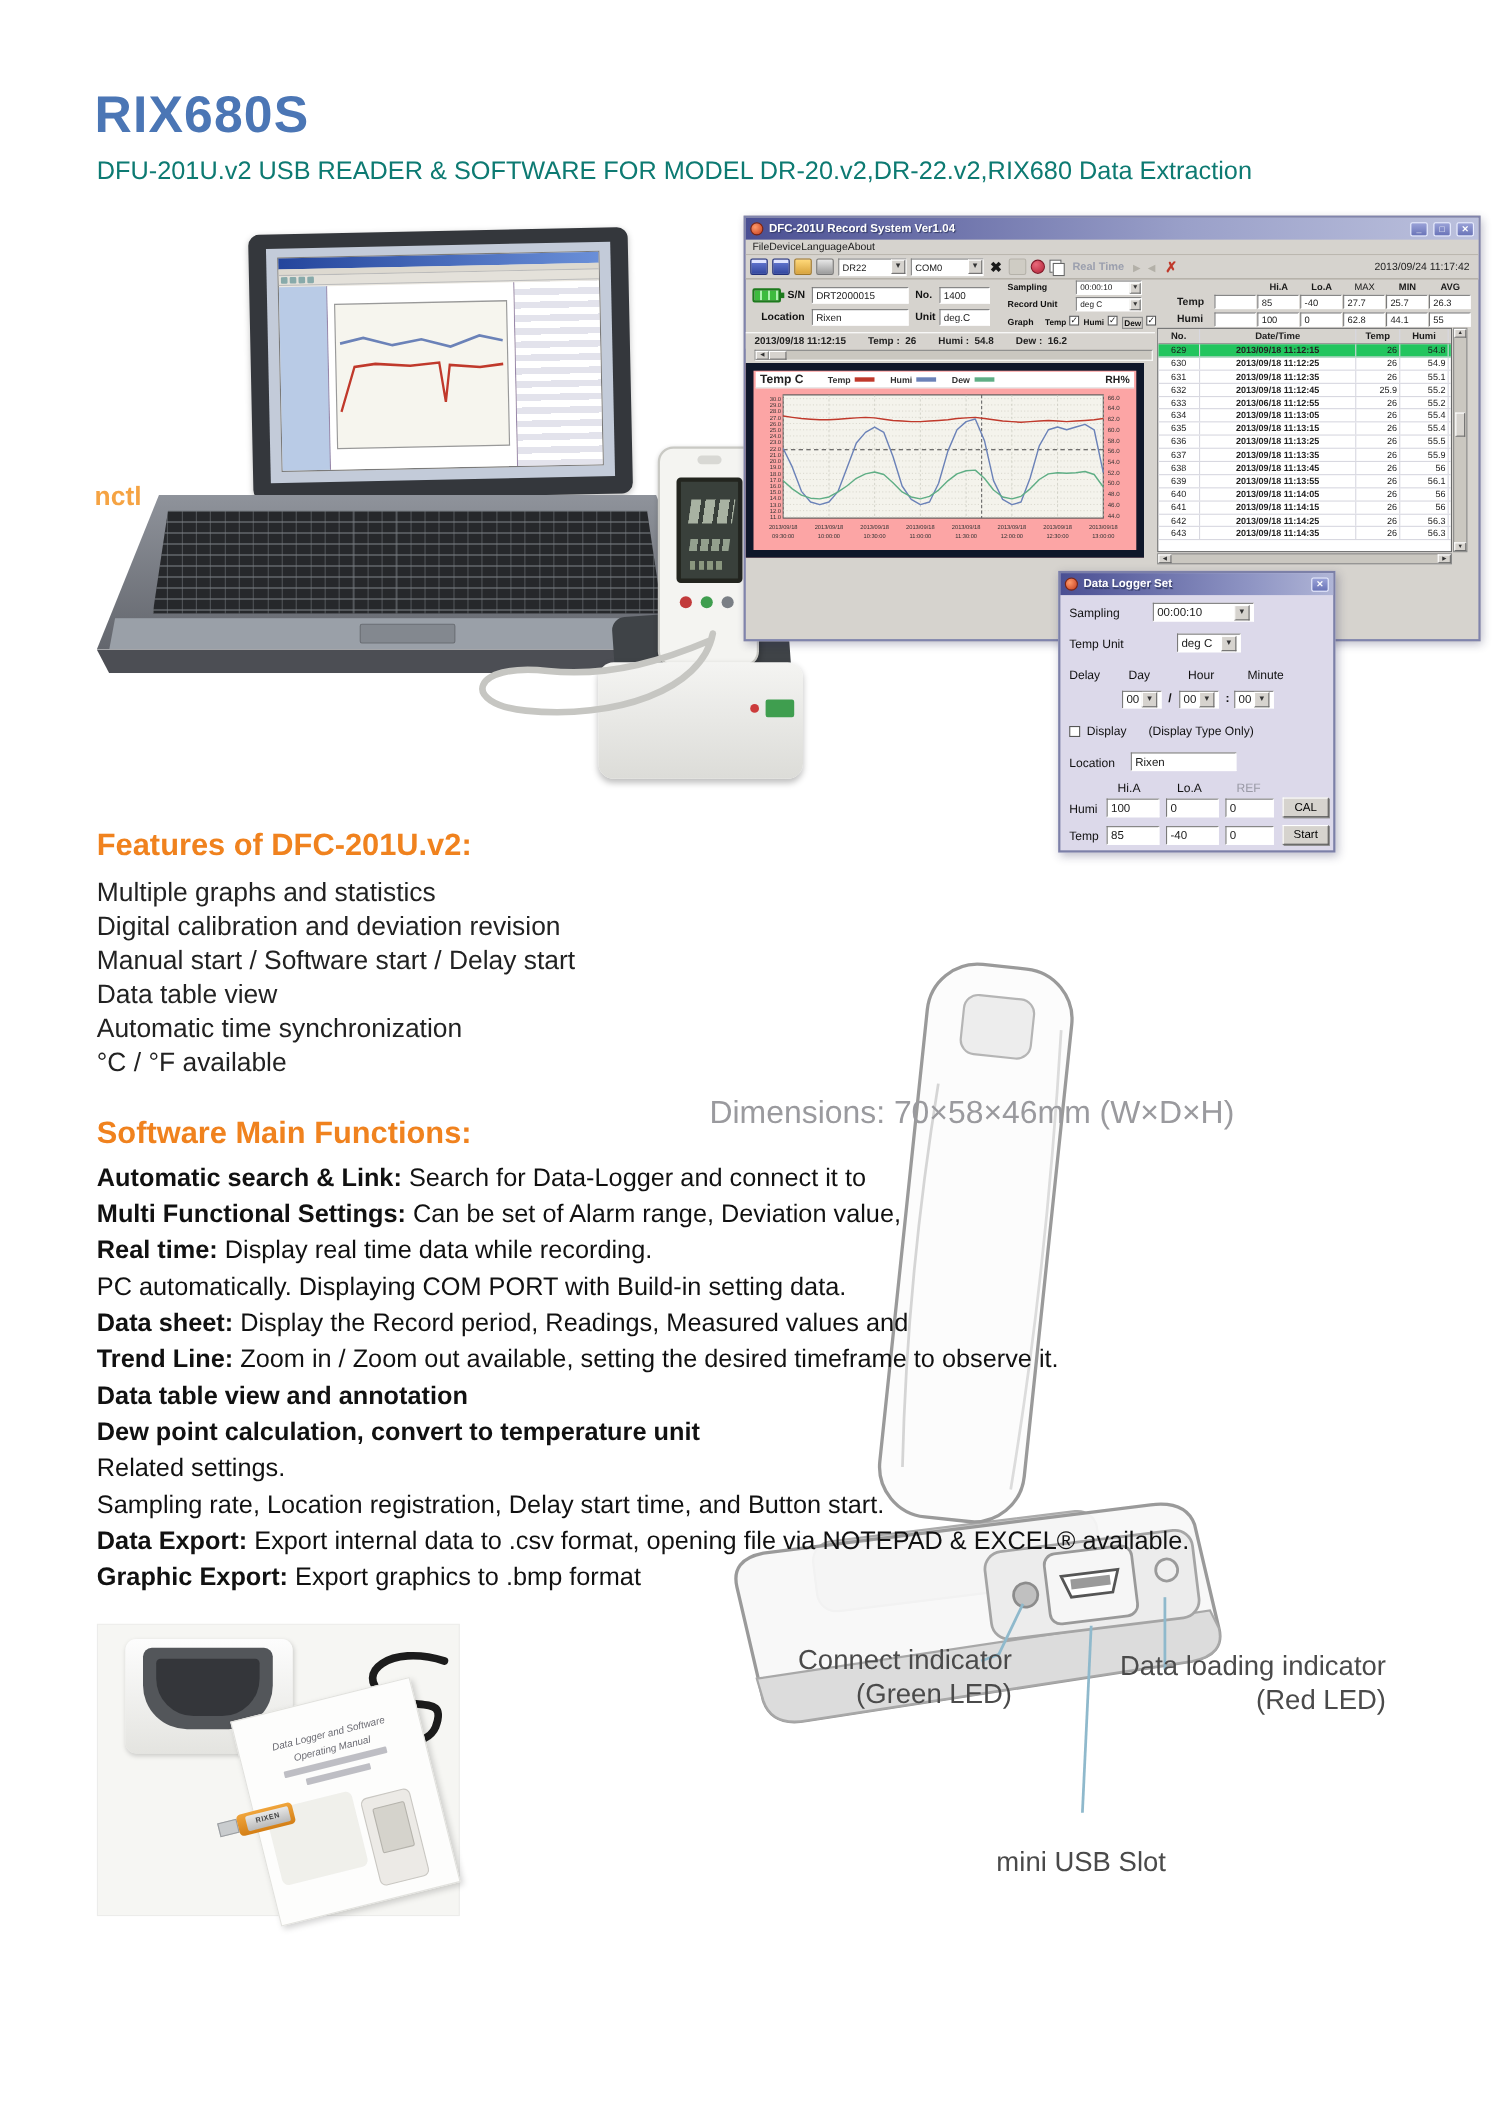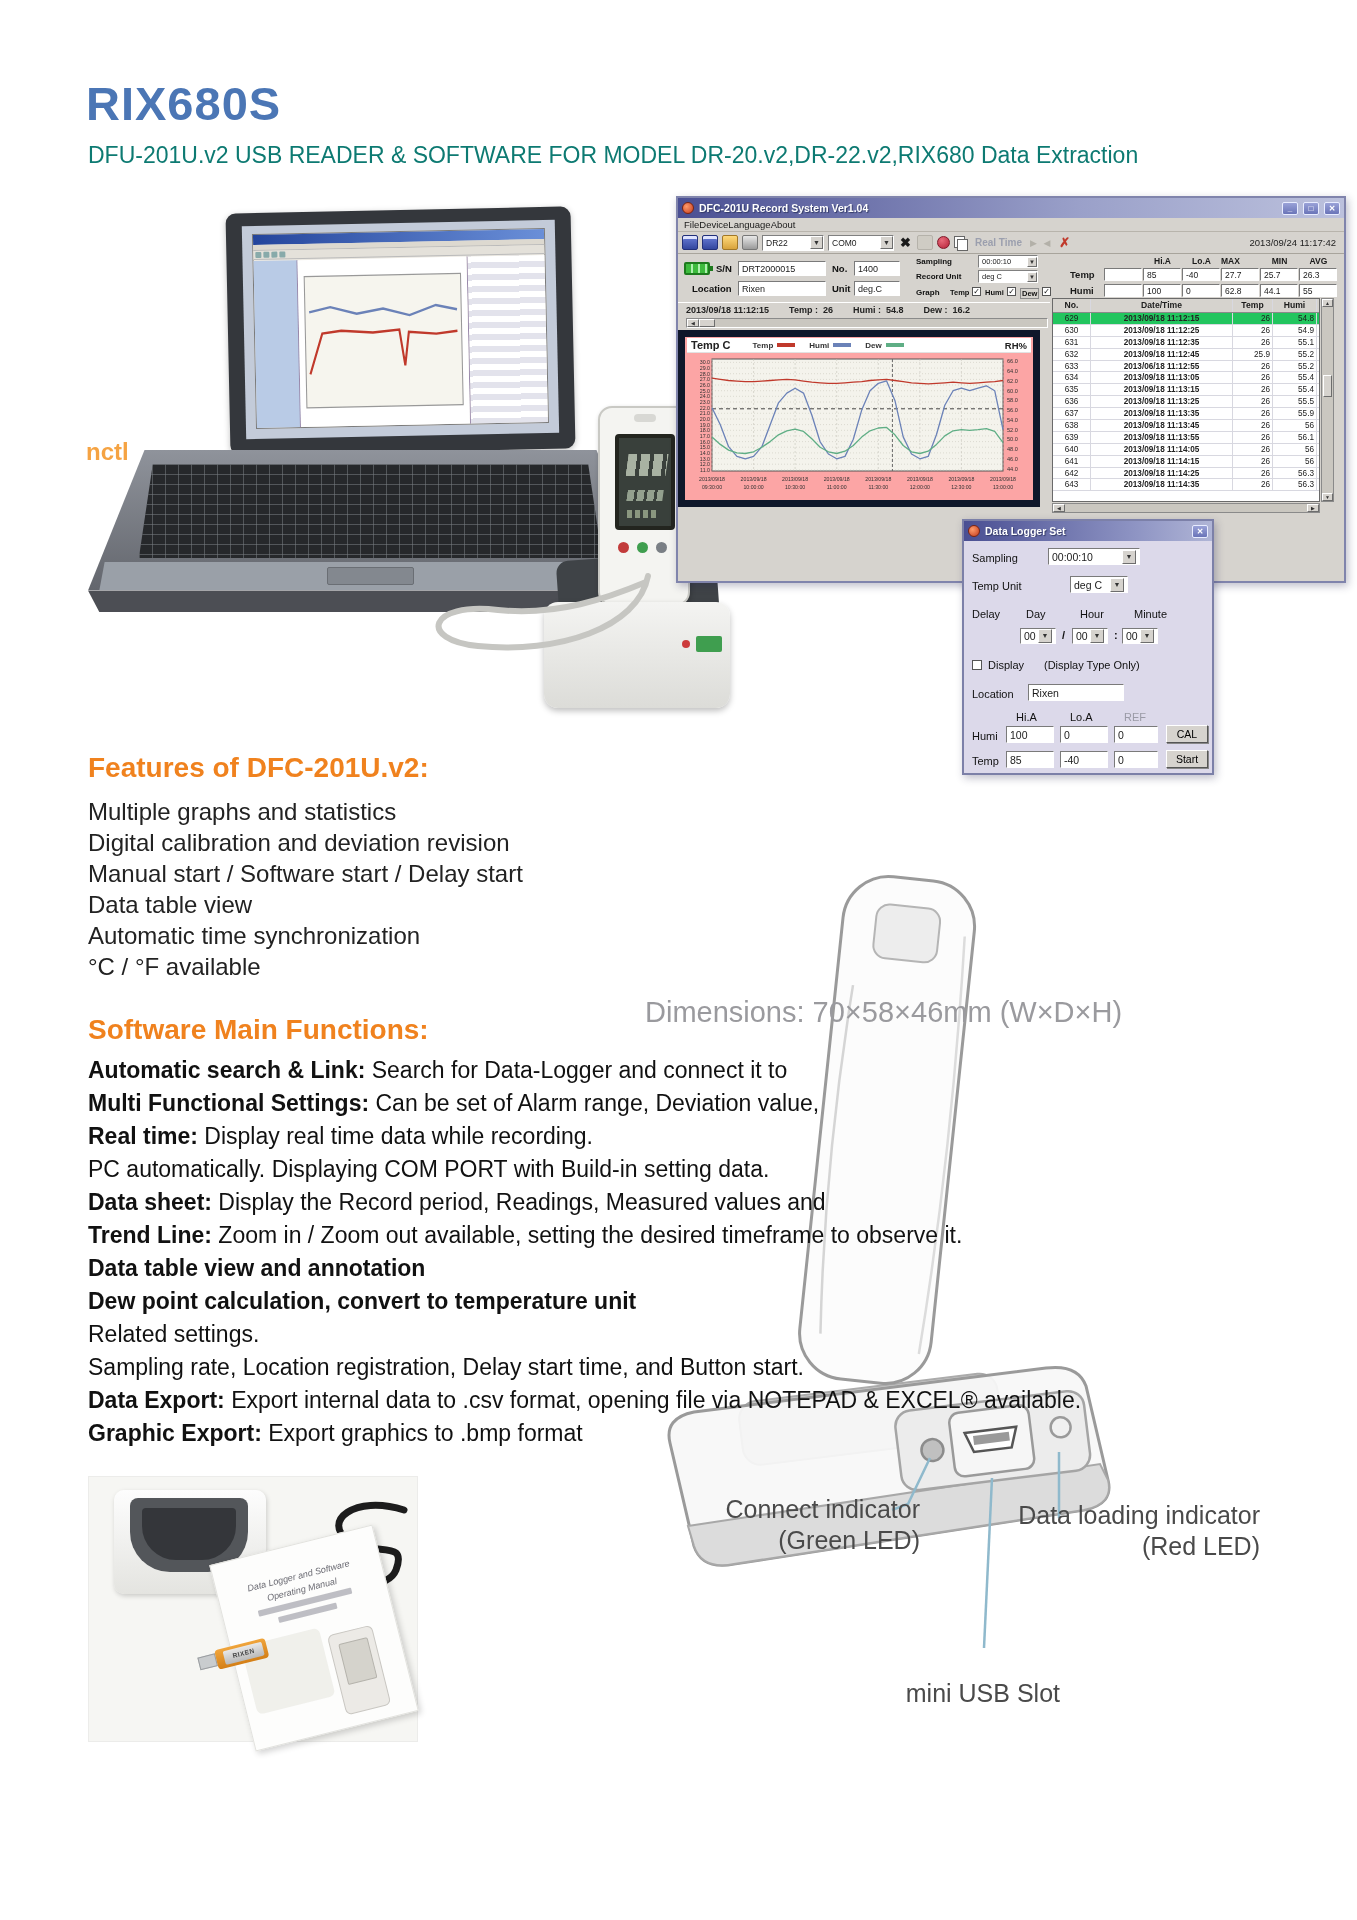--- a/index.html
+++ b/index.html
@@ -270,21 +270,21 @@
     <span class="ilab abs" style="left:342px;top:34px;font-size:7.5px;border:1px solid #8a8a8a;padding:0 1px">Dew</span>
     <span class="chk abs" style="left:364px;top:33px">✓</span>
   </div>
 
   <div class="statspanel" id="stats">
       <div style="position: absolute; left: 0px; top: 2px; display: flex;">
         <span style="width: 34px;"></span>
         <span style="width: 39px;"></span>
         <span style="width: 39px; text-align: center; font-weight: bold; font-size: 8.5px;">Hi.A</span>
         <span style="width: 39px; text-align: center; font-weight: bold; font-size: 8.5px;">Lo.A</span>
-        <span style="width: 39px; font-weight: bold; font-size: 8.5px;">MAX</span>
+        <span style="width: 39px; text-align: center; font-weight: normal; font-size: 8.5px;">MAX</span>
         <span style="width: 39px; text-align: center; font-weight: bold; font-size: 8.5px;">MIN</span>
         <span style="width: 39px; text-align: center; font-weight: bold; font-size: 8.5px;">AVG</span>
       </div>
       <div style="position: absolute; left: 0px; top: 14px; display: flex; align-items: center;">
         <span style="width: 34px; font-weight: bold; font-size: 9.5px;">Temp</span>
         <span class="fld" style="width: 38px; height: 13px; margin-right: 1px; font-size: 8.5px;"></span>
         <span class="fld" style="width: 38px; height: 13px; margin-right: 1px; font-size: 8.5px;">85</span>
         <span class="fld" style="width: 38px; height: 13px; margin-right: 1px; font-size: 8.5px;">-40</span>
         <span class="fld" style="width: 38px; height: 13px; margin-right: 1px; font-size: 8.5px;">27.7</span>
         <span class="fld" style="width: 38px; height: 13px; margin-right: 1px; font-size: 8.5px;">25.7</span>

